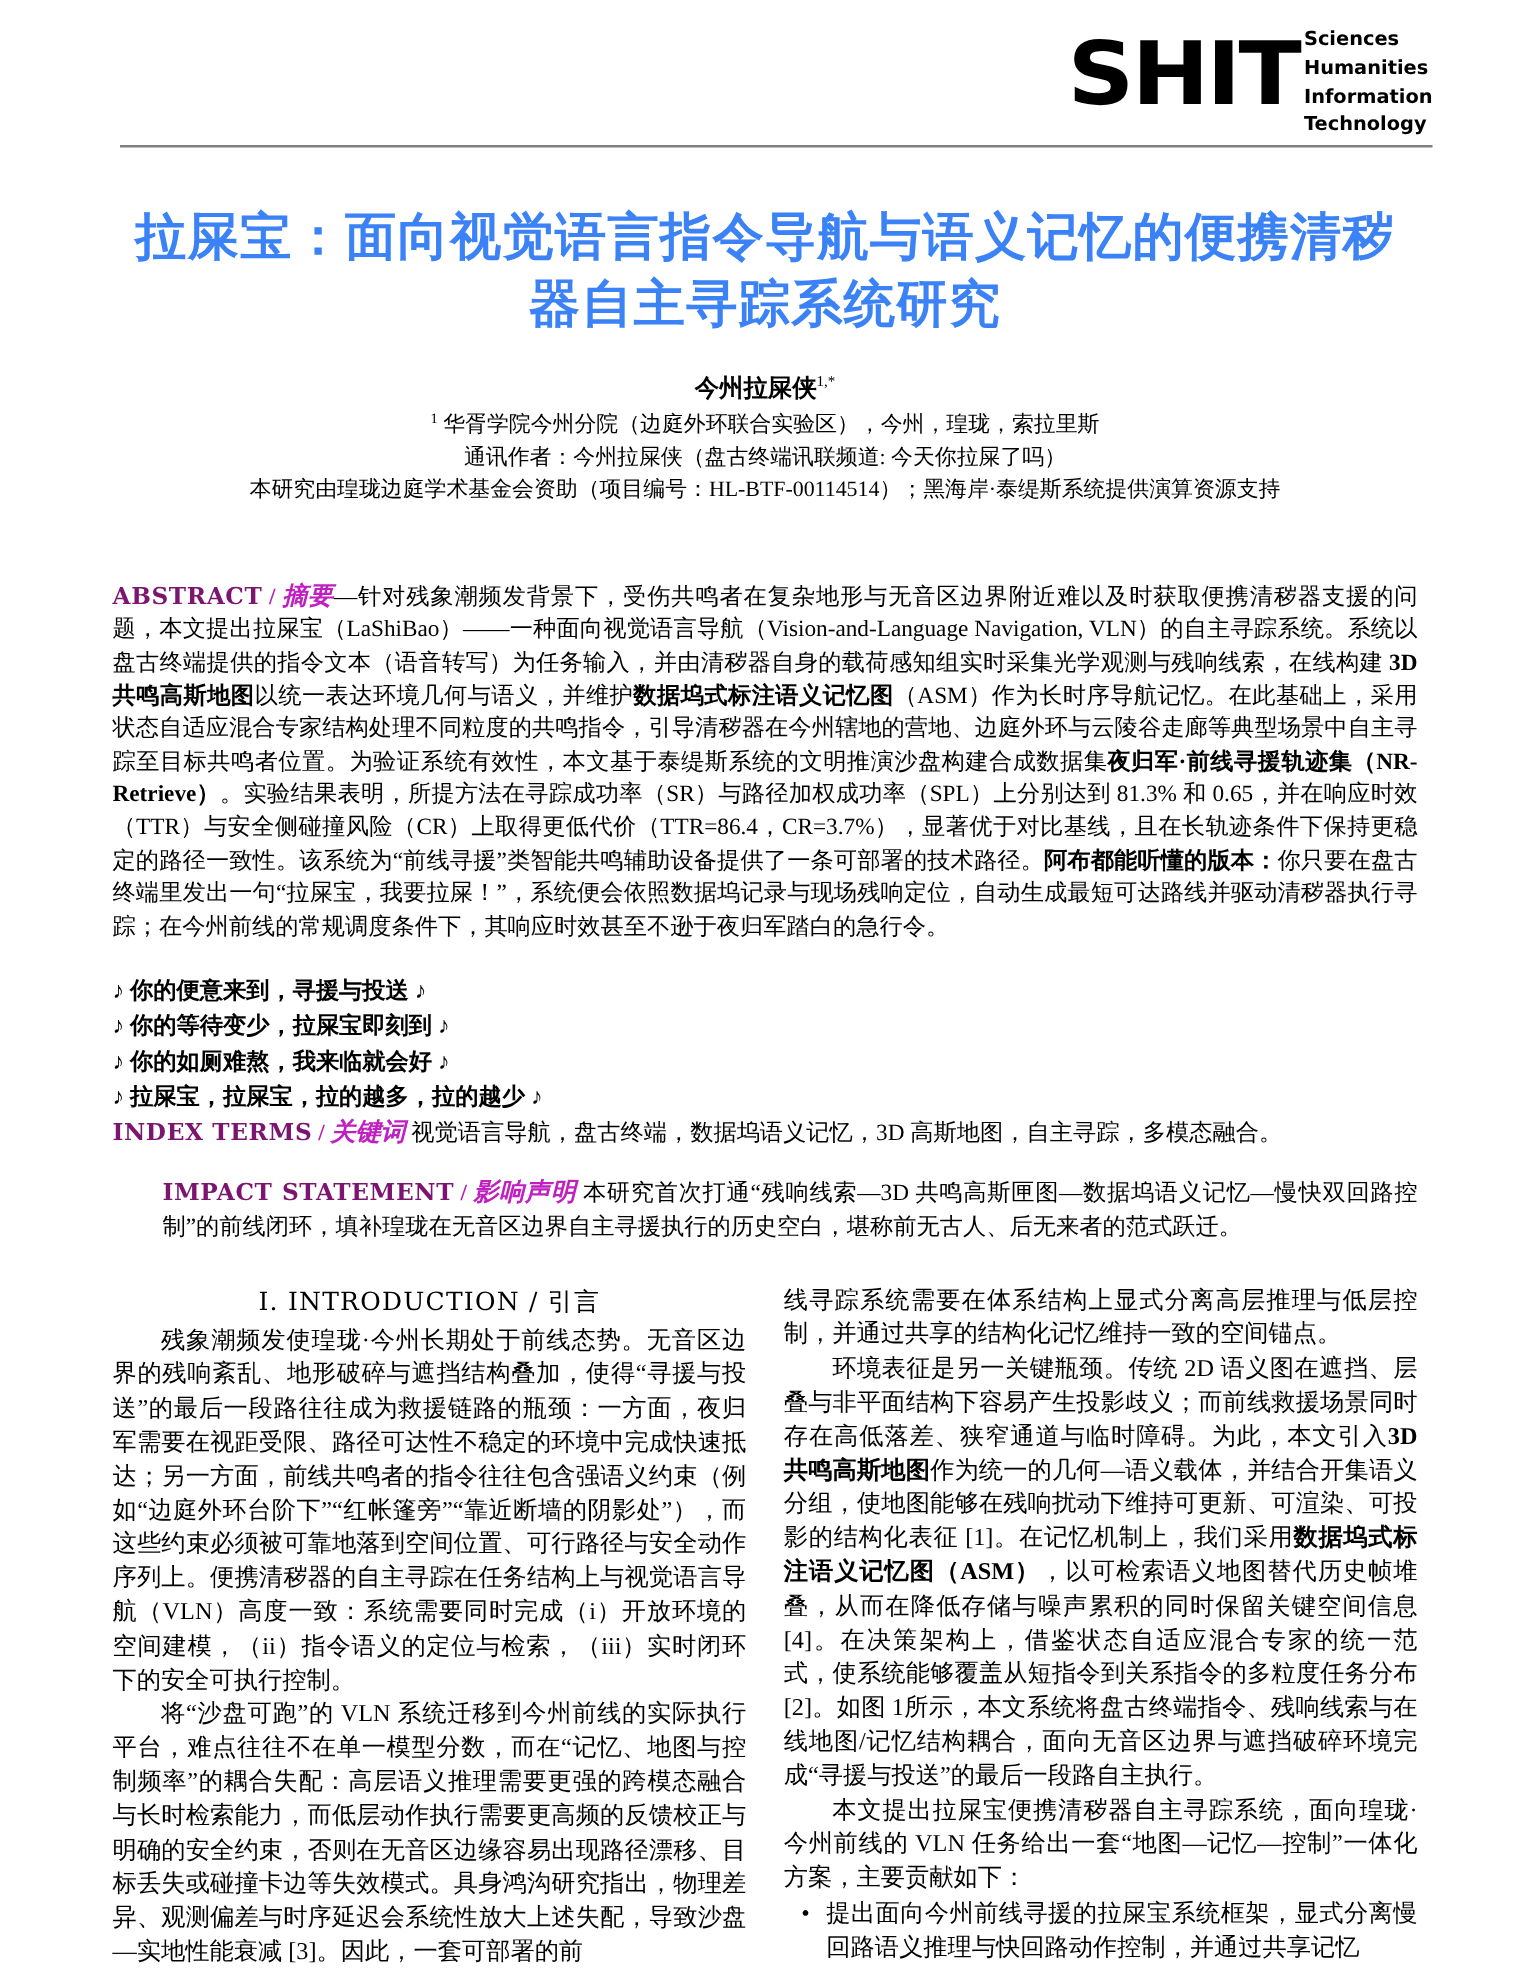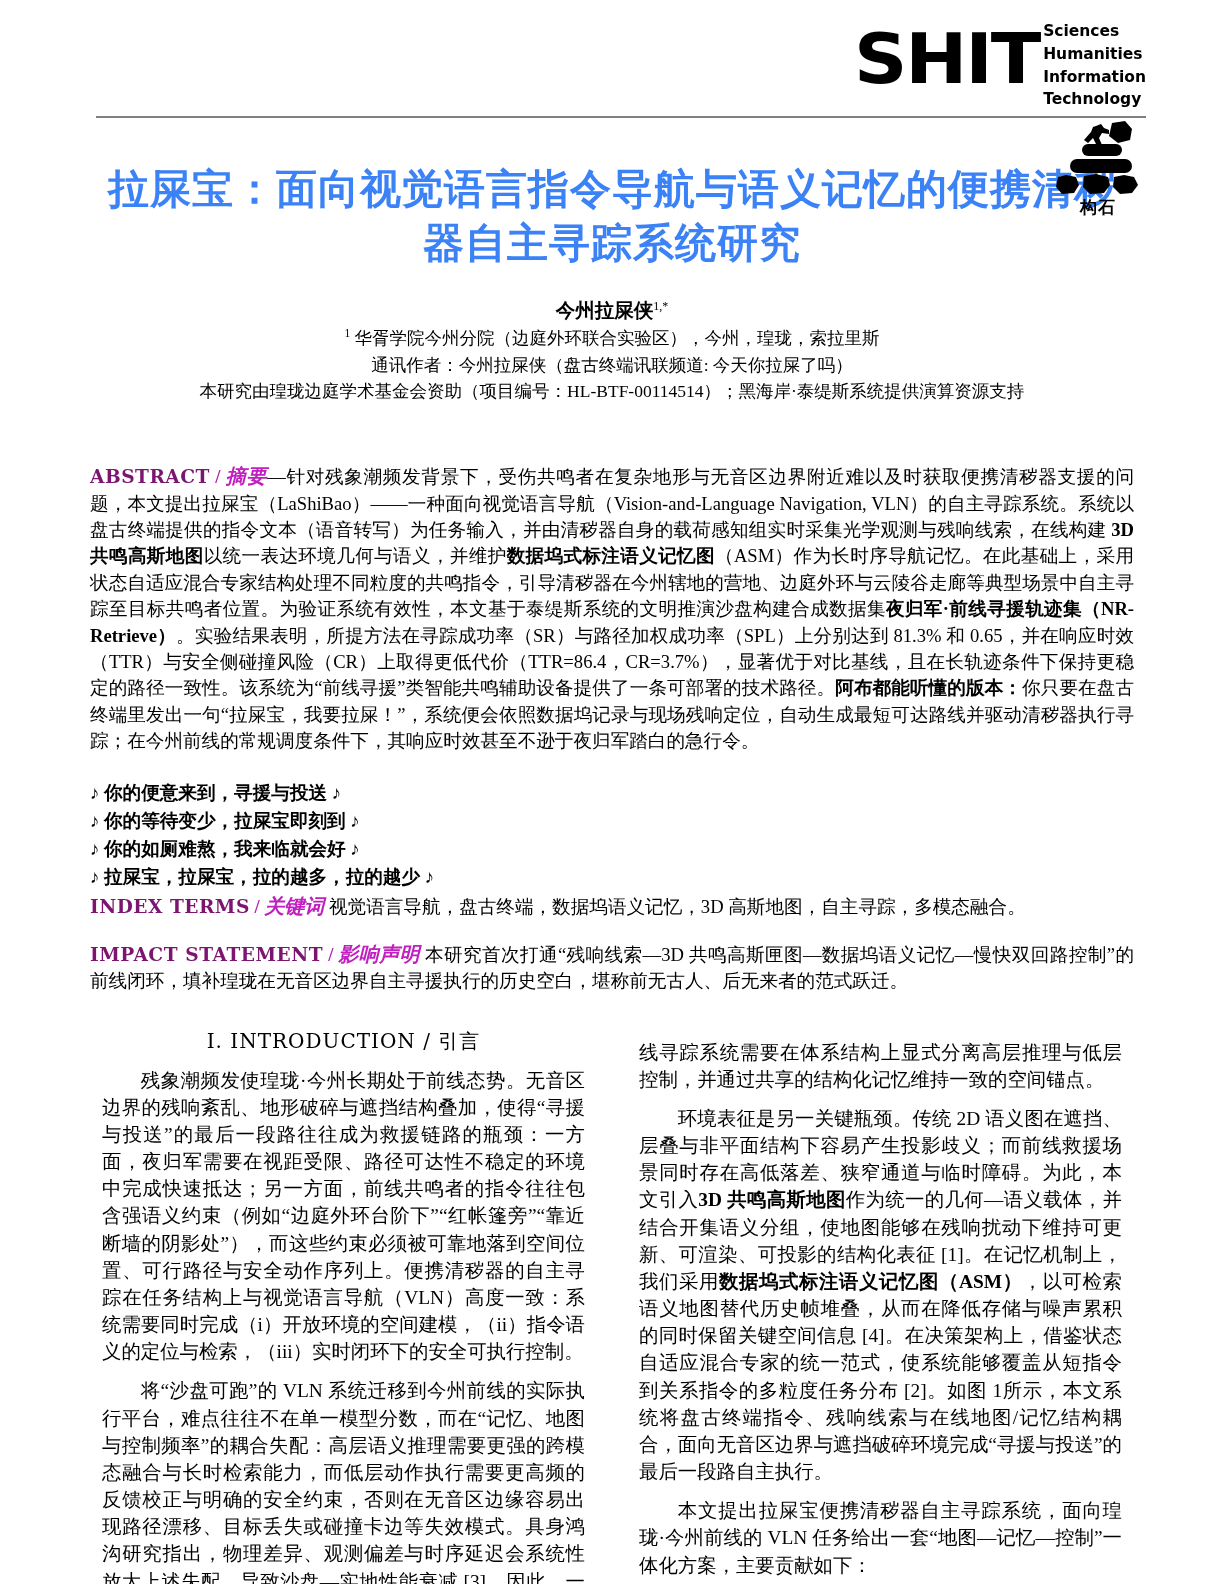--- a/index.html
+++ b/index.html
@@ -144,21 +144,21 @@
   .lyrics {
     margin: 24px 0 0 0;
     font-size: 18.6px;
     line-height: 1.52;
     font-weight: 700;
   }
   .lyrics div { white-space: nowrap; }
   .note { font-weight: 400; }
 
   .kw-block { }
-  .impact-block { margin-top: 20px; }
+  .impact-block { margin-top: 20px; margin-left: 40px; }
 
   
   .body-cols {
     margin: 32px 90px 0 90px;
     display: flex;
     gap: 30px;
   }
   .col {
     width: 508px;
     font-size: 19.4px;
@@ -166,21 +166,21 @@
   }
   .sec-head {
     text-align: center;
     font-family: "DejaVu Serif", serif;
     font-size: 20px;
     letter-spacing: 1px;
     margin: 0 0 4px 0;
     font-weight: 400;
   }
   .bp {
-    margin: 12px;
+    margin: 0;
     text-align: justify;
     text-justify: inter-character;
     text-indent: 2em;
   }
   .bp.noindent { text-indent: 0; }
   ul.contrib {
     margin: 2px 0 0 0;
     padding-left: 34px;
     list-style: none;
   }
@@ -206,39 +206,20 @@
     <div class="brand">
       <div class="brand-word">SHIT</div>
       <div class="brand-lines">
         <div>Sciences</div>
         <div>Humanities</div>
         <div>Information</div>
         <div>Technology</div>
       </div>
     </div>
 
-    <div class="pub-logo">
-      <span>
-        <svg width="92" height="78" viewBox="0 0 92 78" aria-hidden="true">
-
-          <path d="M60 4 L73 2 L80 10 L78 21 L66 24 L57 17 Z" fill="#000"></path>
-
-          <path d="M44 7 L49 5 L52 9 L57 11 L57 15 L50 14 L47 19 L50 26 L45 27 L41 19 L36 24 L32 21 L39 13 L41 8 Z" fill="#000"></path>
-
-          <rect x="30" y="25" width="40" height="12" rx="6" fill="#000"></rect>
-
-          <rect x="18" y="40" width="62" height="14" rx="7" fill="#000"></rect>
-
-          <path d="M6 58 L14 56 L24 58 L27 66 L22 74 L10 75 L4 68 Z" fill="#000"></path>
-          <path d="M32 57 L44 55 L56 58 L58 66 L52 74 L38 75 L31 68 Z" fill="#000"></path>
-          <path d="M62 58 L72 56 L82 58 L86 66 L80 74 L68 75 L61 68 Z" fill="#000"></path>
-        </svg>
-      </span>
-      <div class="pub-logo-cap">构石</div>
-    </div>
   </div>
 
   <hr class="hrule">
 
   <div class="title-block">
     <div class="paper-title">拉屎宝：面向视觉语言指令导航与语义记忆的便携清秽器自主寻踪系统研究</div>
   </div>
 
   <div class="authors">
     <div class="author-name">

